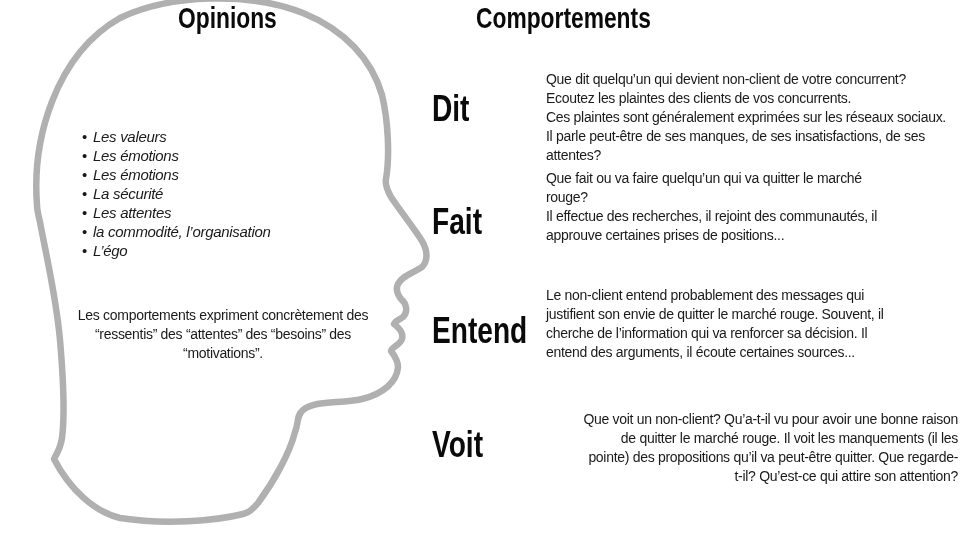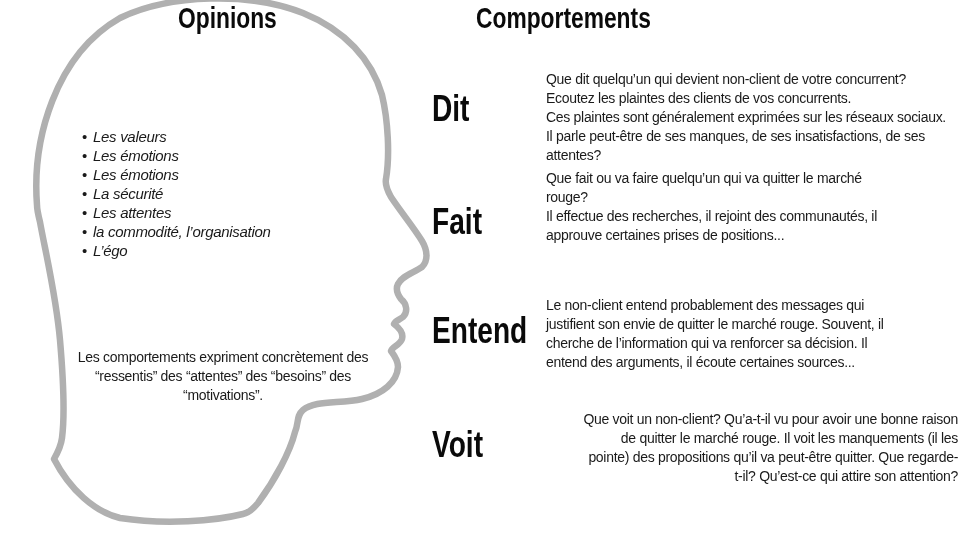--- a/index.html
+++ b/index.html
@@ -64,21 +64,20 @@
     display: inline-block;
     width: 11px;
     font-style: normal;
   }
 
   .head-footer {
     position: absolute;
     left: 68px; top: 306px;
     width: 310px;
     text-align: center;
-    margin-top: 42px;
   }
 
   
   .sec-label {
     position: absolute;
     left: 432px;
     font-size: 37px;
     font-weight: 700;
     line-height: 1;
     white-space: nowrap;
@@ -89,21 +88,21 @@
   .sec-text {
     position: absolute;
     left: 546px;
     width: 412px;
   }
   .lbl-dit    { top: 90px; }
   .txt-dit    { top: 70px; }
   .lbl-fait   { top: 203px; }
   .txt-fait   { top: 169px; }
   .lbl-entend { top: 312px; }
-  .txt-entend { top: 296px; }
+  .txt-entend { top: 286px; }
   .lbl-voit   { top: 426px; }
   .txt-voit   { top: 410px; text-align: right; }
 </style>
 </head>
 <body>
 
 <div class="stage">
 
   <svg class="head-svg" width="480" height="540" viewBox="0 0 480 540" aria-hidden="true">
     <path fill="none" stroke="#b0b0b0" stroke-width="6.5" stroke-linecap="round" stroke-linejoin="round" d="M 37 205

